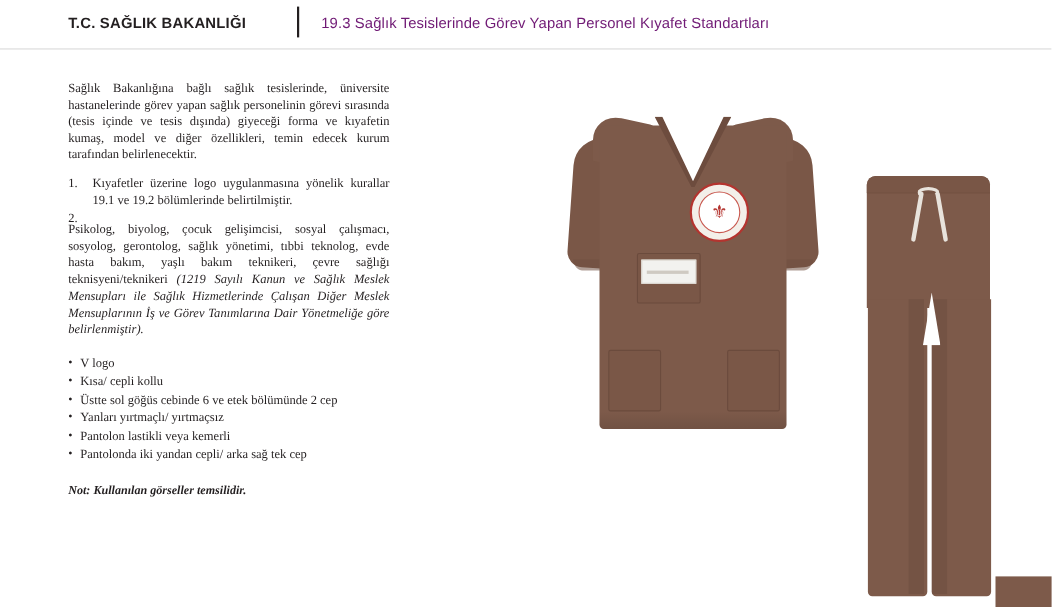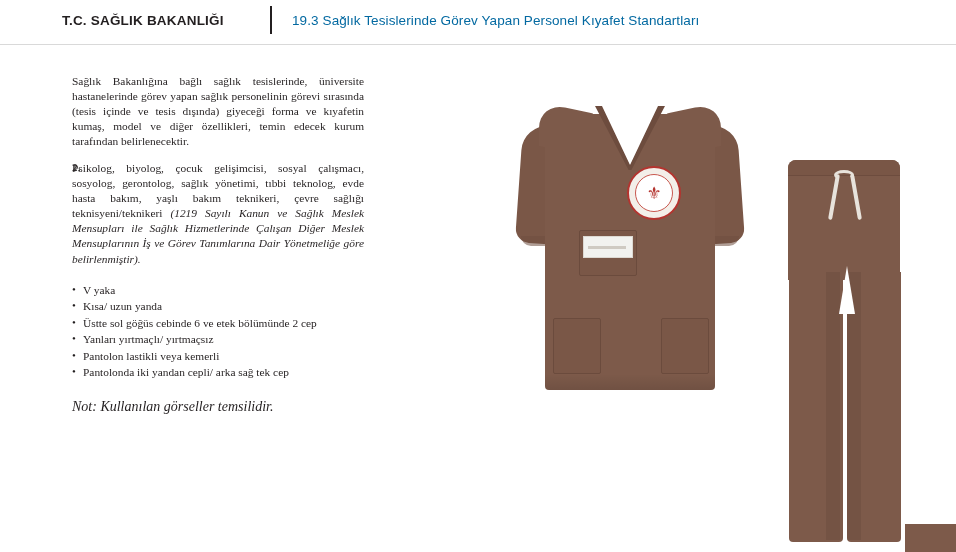--- a/index.html
+++ b/index.html
@@ -48,35 +48,35 @@
     width: 2px;
     height: 28px;
     background: #231f20;
   }
   .header-title {
     position: absolute;
     left: 292px;
     top: 13px;
     font-family: "Liberation Sans", sans-serif;
     font-size: 13.5px;
-    color: #0369a1;
+    color: #701a75;
     letter-spacing: 0.1px;
   }
   .header-rule {
     position: absolute;
     left: 0;
     top: 44px;
     width: 956px;
     height: 1px;
     background: #d9d9d9;
   }
   
   .leftcol {
     position: absolute;
-    left: 72px;
+    left: 62px;
     top: 74px;
     width: 292px;
     font-size: 11.4px;
     line-height: 1.32;
     text-align: justify;
     color: #231f20;
   }
   .para {
     margin: 0 0 11px 0;
     text-align: justify;
@@ -119,23 +119,23 @@
   }
   .bullets li::before {
     content: "\2022";
     position: absolute;
     left: 0;
     top: -1px;
     font-size: 11px;
   }
   .note {
     margin-top: 18px;
-    font-weight: normal;
+    font-weight: bold;
     font-style: italic;
-    font-size: 14px;
+    font-size: 11px;
   }
   
   .garment-area {
     position: absolute;
     left: 380px;
     top: 58px;
     width: 576px;
     height: 494px;
   }
   
@@ -388,31 +388,32 @@
   </div>
   <div class="header-rule"></div>
 
   <div class="leftcol">
 
     <p class="para">Sağlık Bakanlığına bağlı sağlık tesislerinde, üniversite hastanelerinde görev yapan sağlık personelinin görevi sırasında (tesis içinde ve tesis dışında) giyeceği forma ve kıyafetin kumaş, model ve diğer özellikleri, temin edecek kurum tarafından belirlenecektir.</p>
 
     <ol class="numlist">
       <li>
         <span class="num">1.</span>
+        <span>Kıyafetler üzerine logo uygulanmasına yönelik kurallar 19.1 ve 19.2 bölümlerinde belirtilmiştir.</span>
       </li>
       <li>
         <span class="num">2.</span>
       </li>
     </ol>
 
     <p class="para"><span>Psikolog, biyolog, çocuk gelişimcisi, sosyal çalışmacı, sosyolog, gerontolog, sağlık yönetimi, tıbbi teknolog, evde hasta bakım, yaşlı bakım teknikeri, çevre sağlığı teknisyeni/teknikeri </span><span class="italic">(1219 Sayılı Kanun ve Sağlık Meslek Mensupları ile Sağlık Hizmetlerinde Çalışan Diğer Meslek Mensuplarının İş ve Görev Tanımlarına Dair Yönetmeliğe göre belirlenmiştir).</span></p>
 
     <ul class="bullets">
-      <li>V yaka</li>
-      <li>Kısa/ uzun yanda</li>
+      <li>V logo</li>
+      <li>Kısa/ cepli kollu</li>
       <li>Üstte sol göğüs cebinde 6 ve etek bölümünde 2 cep</li>
       <li>Yanları yırtmaçlı/ yırtmaçsız</li>
       <li>Pantolon  lastikli veya kemerli</li>
       <li>Pantolonda iki yandan cepli/ arka  sağ tek cep</li>
     </ul>
 
     <p class="note">Not: Kullanılan görseller temsilidir.</p>
   </div>
 
   <div class="garment-area">

